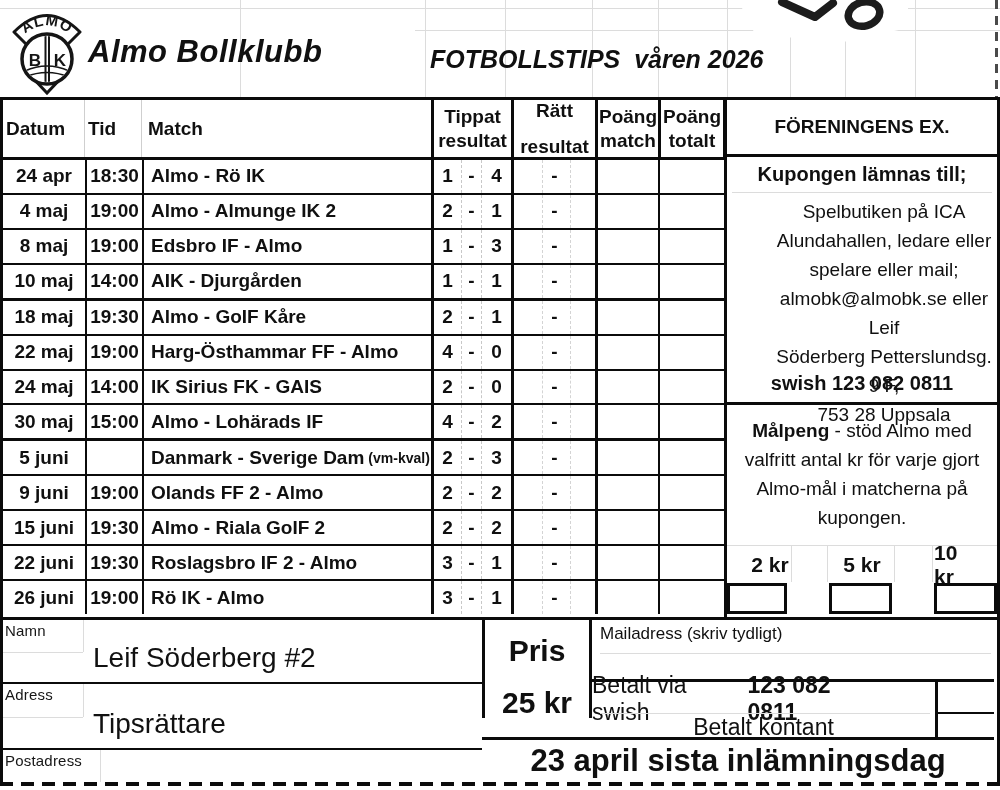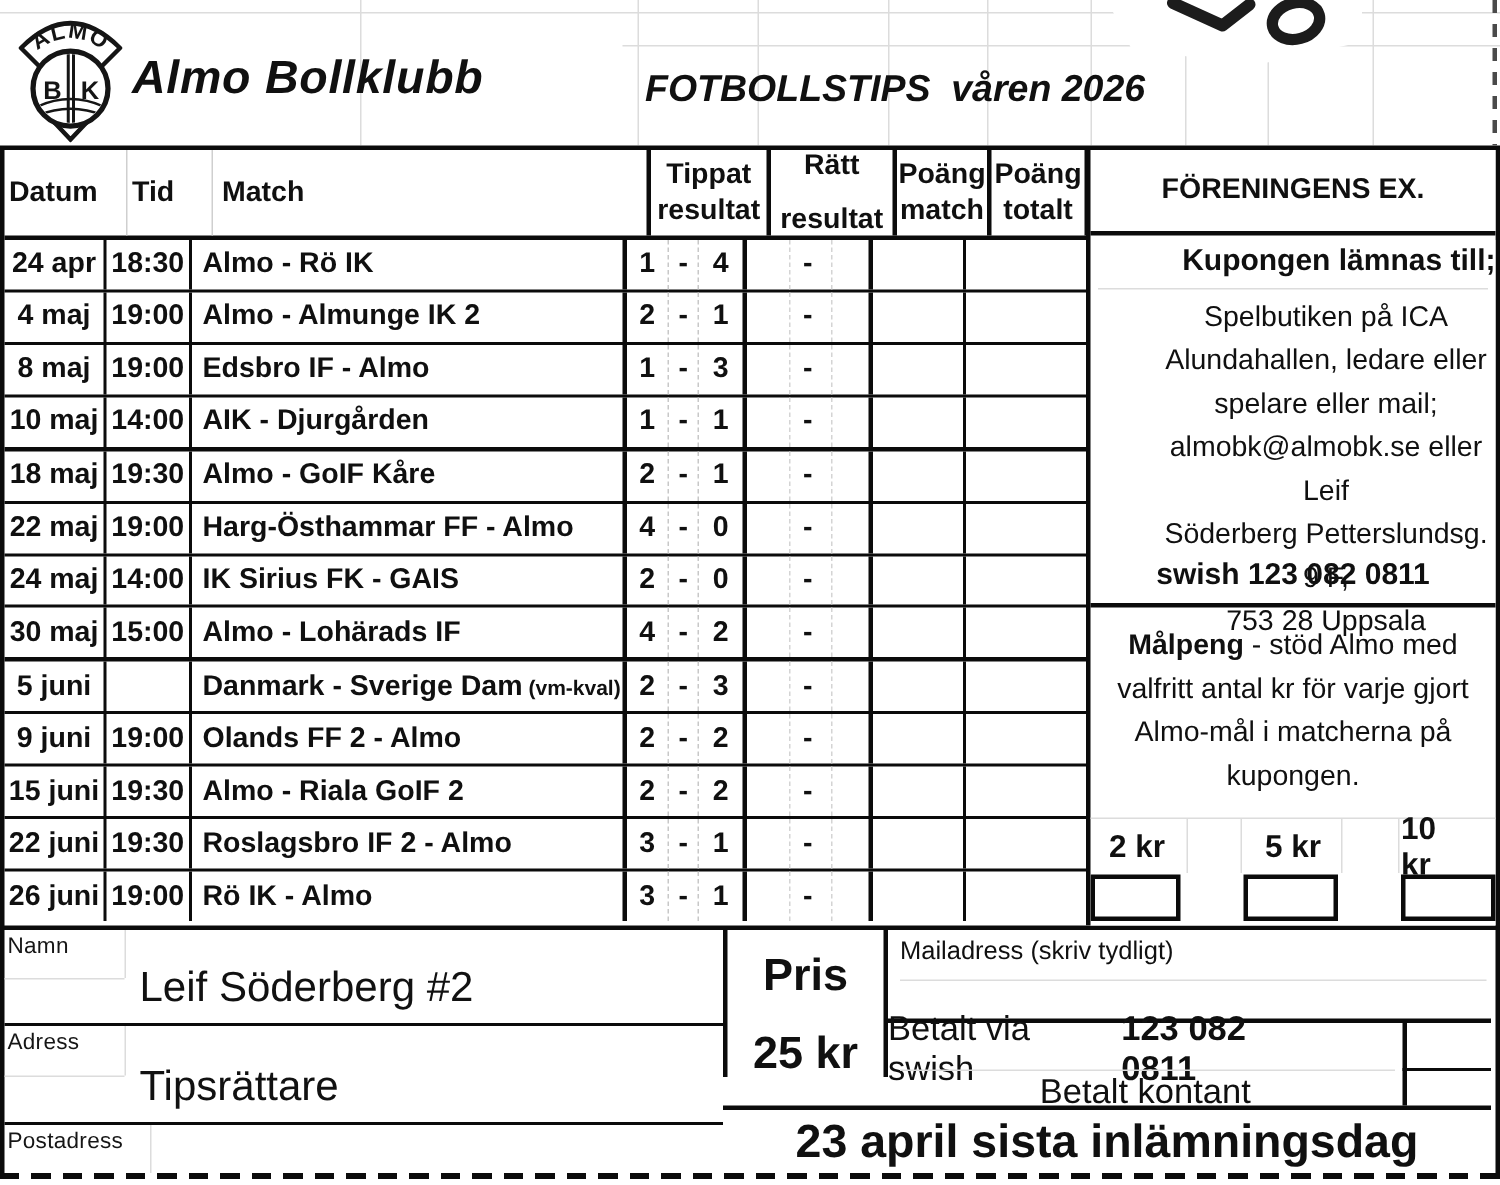--- a/index.html
+++ b/index.html
@@ -34,38 +34,38 @@
   .hc.hratt   { width:84px; border-left:3px solid #0b0b0b;gap:12px; }
   .hc.hpm     { width:63px; border-left:3px solid #0b0b0b; }
   .hc.hpt     { width:65px; border-left:3px solid #0b0b0b; }
   .hc.hforen  { width:273px; border-left:3px solid #0b0b0b; justify-content:center; font-size:19px; }
 
   #tbody { position:absolute; left:0; top:60px; width:721px; height:454px; display:flex; flex-direction:column; }
   .trow { flex:1; display:flex; border-bottom:2px solid #0b0b0b; }
   .trow.thick { border-bottom-width:3px; }
   .trow:last-child { border-bottom:none; }
   .cell { display:flex; align-items:center; font-weight:bold; font-size:19px; }
-  .cd { width:66px; justify-content:center; }
+  .cd { width:82px; justify-content:center; }
   .ct { width:57px; justify-content:center; border-left:2px solid #0b0b0b; }
   .cm { width:289px; padding-left:7px; border-left:2px solid #0b0b0b; white-space:nowrap; }
   .cm .note { font-size:14px; font-weight:bold; margin-left:4px; }
   .ch { width:30px; justify-content:center; border-left:3px solid #0b0b0b; }
   .cs { width:20px; justify-content:center; border-left:1px dashed #c8c8c8; }
   .ca { width:30px; justify-content:center; border-left:1px dashed #c8c8c8; }
   .cr { width:84px; justify-content:center; border-left:3px solid #0b0b0b; position:relative; }
   .cr::before, .cr::after { content:''; position:absolute; top:0; bottom:0; border-left:1px dashed #d4d4d4; }
   .cr::before { left:28px; } .cr::after { left:56px; }
   .cp { width:63px; border-left:3px solid #0b0b0b; }
   .cq { width:65px; border-left:2px solid #0b0b0b; }
 
   
   #rightpanel { position:absolute; right:0; top:0; width:273px; height:100%; border-left:3px solid #0b0b0b; background:#fff; }
   #foren-header { position:absolute; left:0; top:0; width:100%; height:57px; border-bottom:3px solid #0b0b0b;
       display:flex; align-items:center; justify-content:center; font-weight:bold; font-size:19px; }
-  #kupong-title { position:absolute; left:0; top:63px; width:100%; text-align:right; font-weight:bold; font-size:20px; }
+  #kupong-title { position:absolute; left:0; top:63px; width:100%; text-align:center; font-weight:bold; font-size:20px; }
   #kupong-lines { position:absolute; left:0; top:97px; width:100%; text-align:center; font-size:19px; line-height:29px;padding-left:44px; }
   #swish-line { position:absolute; left:0; top:272px; width:100%; text-align:center; font-weight:bold; font-size:20px; }
   #panel-divider { position:absolute; left:0; top:302px; width:100%; height:3px; background:#0b0b0b; }
   #malpeng { position:absolute; left:0; top:316px; width:100%; text-align:center; font-size:19px; line-height:29px; }
   .amount-label { position:absolute; top:448px; height:34px; display:flex; align-items:center; justify-content:center; font-weight:bold; font-size:21px; }
   .amount-box { position:absolute; top:483px; height:31px; border:3px solid #0b0b0b; background:#fff; }
 
   
   #bottom { position:absolute; left:0; top:620px; width:1000px; height:166px; border-left:3px solid #0b0b0b; border-right:3px solid #0b0b0b; background:#fff; }
   .blk-line { position:absolute; background:#0b0b0b; }
@@ -361,21 +361,21 @@
       <div><b>Målpeng</b><span> - stöd Almo med</span></div>
       <div>valfritt antal kr för varje gjort</div>
       <div>Almo-mål i matcherna på</div>
       <div>kupongen.</div>
     </div>
     <div class="gl h" style="left:0;top:445px;width:270px;"></div>
     <div class="gl v" style="left:64px;top:446px;height:36px;"></div>
     <div class="gl v" style="left:100px;top:446px;height:36px;"></div>
     <div class="gl v" style="left:167px;top:446px;height:36px;"></div>
     <div class="gl v" style="left:205px;top:446px;height:36px;"></div>
-    <div class="amount-label" style="left:0;width:62px;">2 kr</div>
+    <div class="amount-label" style="left:12px;width:62px;">2 kr</div>
     <div class="amount-label" style="left:103px;width:64px;">5 kr</div>
     <div class="amount-label" style="left:207px;width:47px;">10 kr</div>
     <div class="amount-box" style="left:0;width:60px;"></div>
     <div class="amount-box" style="left:102px;width:63px;"></div>
     <div class="amount-box" style="left:207px;width:63px;"></div>
   </div>
 </div>
 
 <div id="bottom">
 

